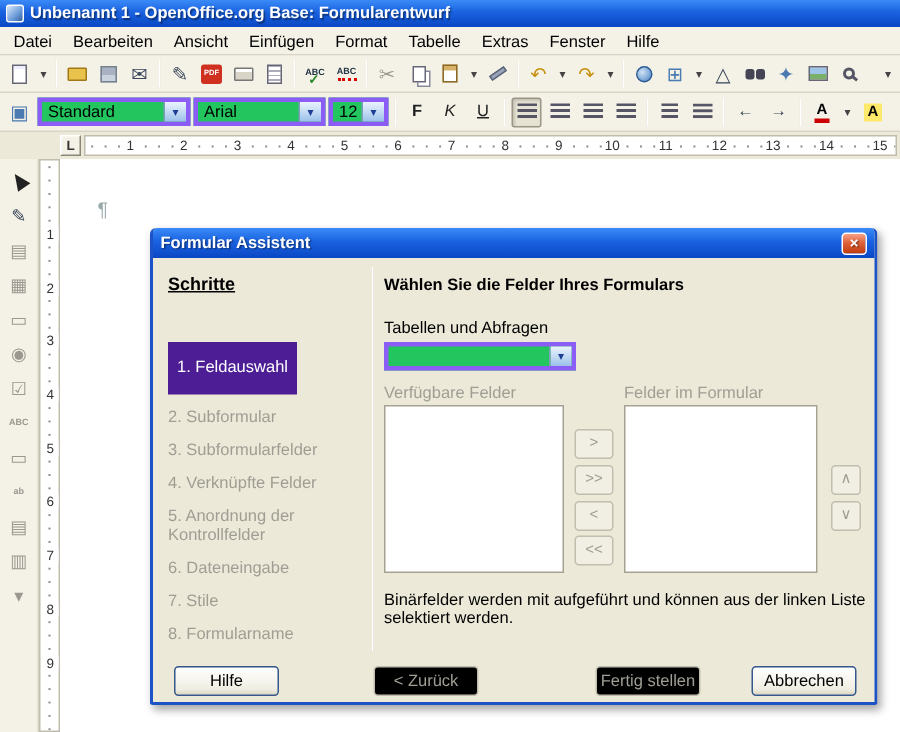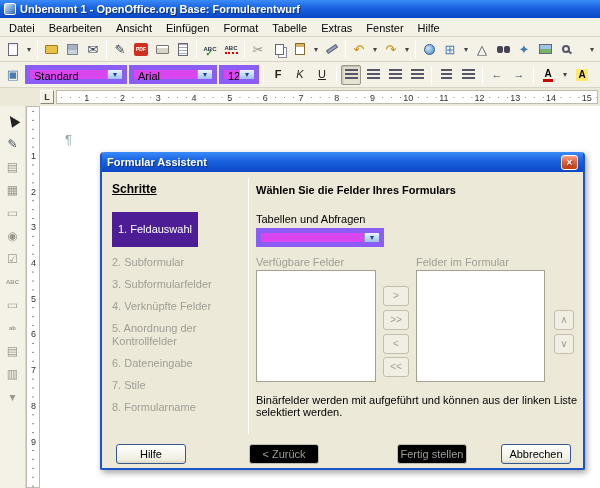--- a/index.html
+++ b/index.html
@@ -67,21 +67,21 @@
       radial-gradient(circle 1px at 2px 9px,#556 99%,transparent),
       repeating-linear-gradient(to bottom,#556 0 2px,transparent 2px 4px);
     background-repeat:no-repeat,no-repeat,no-repeat,repeat;
     background-size:auto,auto,auto,7px 100%;background-position:0 0,0 0,0 0,6px 0}
   .i-fc{font-weight:bold;font-size:10px;line-height:11px;border-bottom:3px solid #c00;padding:0 1px}
   .i-hl{font-weight:bold;font-size:10px;line-height:12px;background:#ffe96a;padding:0 2px}
   .i-cursor{width:0;height:0;border-left:5px solid transparent;border-right:5px solid transparent;
     border-bottom:11px solid #222;transform:rotate(-35deg)}
 
   
-  .combo{height:19px;background:#d946ef;border:5px solid #8b5cf6;display:flex;align-items:flex-start;flex:none}
+  .combo{height:19px;background:#22c55e;border:3px solid #8b5cf6;display:flex;align-items:flex-end;flex:none}
   .combo .val{flex:1;padding:0 4px;white-space:nowrap;overflow:hidden}
   .combo .cbtn{width:15px;height:100%;border-left:1px solid #7f9db9;display:flex;align-items:center;
     justify-content:center;font-size:8px;color:#1c3e94;
     background:linear-gradient(to bottom,#eaf3fd,#bcd6f2 60%,#9cc0ea)}
 
   
   .corner-btn{position:absolute;left:40px;top:90px;width:14px;height:14px;background:#f4f2e6;
     border:1px solid #fff;border-right-color:#8a8878;border-bottom-color:#8a8878;
     font-size:9px;font-weight:bold;color:#333;display:flex;align-items:center;justify-content:center}
   .h-ruler{position:absolute;left:56px;top:90px;width:542px;height:14px;background-color:#fff;
@@ -110,21 +110,21 @@
   .dialog{position:absolute;left:100px;top:152px;width:485px;height:318px;background:#ece9d8;
     border:2px solid #1c54c8;border-top:none;border-radius:4px 4px 2px 2px;
     box-shadow:2px 3px 6px rgba(0,0,0,.35)}
   .dlg-title{height:20px;background:linear-gradient(to bottom,#3a8bf8 0%,#1a62e0 45%,#0a47c4 100%);
     display:flex;align-items:center;color:#fff;font-weight:bold;padding:0 5px;border-radius:3px 3px 0 0;
     text-shadow:1px 1px 1px rgba(0,0,0,.45)}
   .dlg-close{margin-left:auto;width:17px;height:15px;border:1px solid #fff;border-radius:3px;
     background:linear-gradient(to bottom,#f6a088 0%,#e0623a 45%,#c03a0e 100%);
     color:#fff;font-size:10px;font-weight:bold;line-height:13px;text-align:center}
   .steps{position:absolute;left:10px;top:30px;width:132px}
-  .steps-header{font-weight:bold;text-decoration:underline;font-size:12px;margin-bottom:16px}
+  .steps-header{font-weight:bold;text-decoration:underline;font-size:12px;margin-bottom:32px}
   .step{color:#a09e94;margin-bottom:9px;line-height:13px}
   .step .sel{display:inline-block;background:#4c1d95;color:#fff;padding:11px 6px}
   .vsep{position:absolute;left:146px;top:26px;height:256px;width:1px;background:#b8b4a4;border-right:1px solid #fff}
   .dlg-heading{position:absolute;left:154px;top:32px;font-weight:bold}
   .lbl{position:absolute}
   .lbl.dim{color:#a09e94}
   .dlg-combo{position:absolute;left:154px;top:76px;width:128px}
   .listbox{position:absolute;background:#fff;border:1px solid #a6a292;top:118px;height:112px}
   .list-left{left:154px;width:120px}
   .list-right{left:314px;width:129px}

